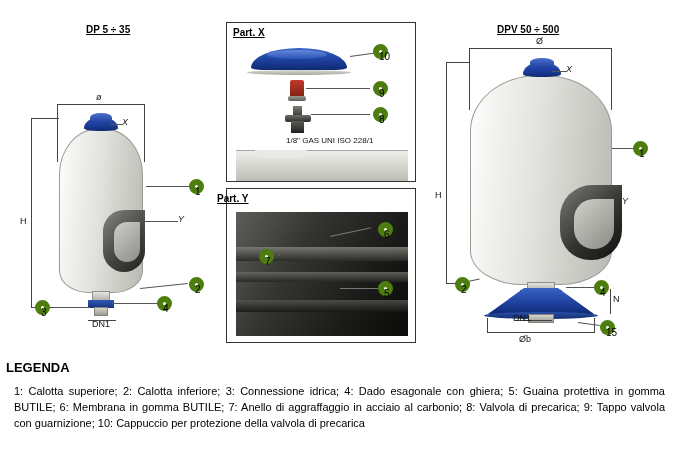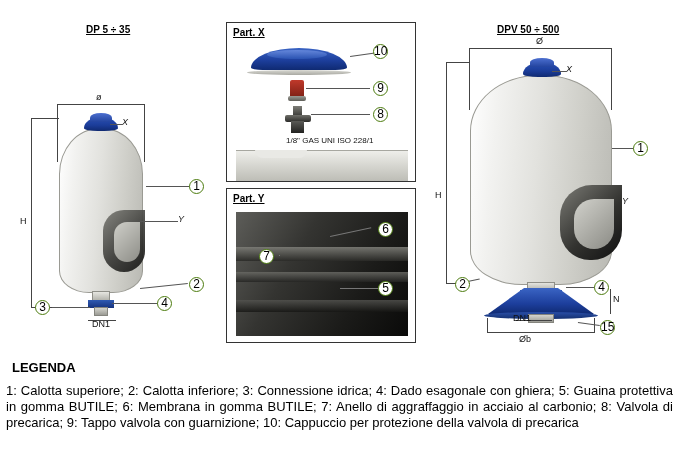--- a/index.html
+++ b/index.html
@@ -39,24 +39,24 @@
   .dimline {
     position: absolute;
     background: #444;
   }
   .hline { height: 1px; }
   .vline { width: 1px; }
   .callout {
     position: absolute;
     width: 15px;
     height: 15px;
-    border: 1px solid #4d7c0f;
+    border: 6px solid #4d7c0f;
     border-radius: 50%;
     background: #fff;
-    font-size: 12px;
+    font-size: 10px;
     line-height: 13px;
     text-align: center;
     color: #000;
     box-sizing: border-box;
   }
   .panel {
     position: absolute;
     border: 1px solid #333;
     background: #fff;
     box-sizing: border-box;
@@ -78,25 +78,25 @@
   
   #legend {
     position: absolute;
     left: 6px;
     top: 360px;
     width: 667px;
   }
   #legend h2 {
     font-size: 13px;
     font-weight: bold;
-    margin: 0 0 8px 6px;
+    margin: 0 0 8px 0;
   }
   #legend p {
-    margin: 0;
-    font-size: 13px;
+    margin: 8px;
+    font-size: 11px;
     line-height: 16px;
     text-align: justify;
   }
 </style>
 </head>
 <body>
 
 <div id="page">
 
   <div class="title" style="left:86px; top:24px;">DP 5 ÷ 35</div>
@@ -159,21 +159,21 @@
   <div class="abs" style="left:285px; top:115px; width:26px; height:7px; background:linear-gradient(180deg,#6f6f69,#2c2c2a); border-radius:2px;"></div>
   <div class="abs" style="left:291px; top:121px; width:13px; height:12px; background:linear-gradient(180deg,#5a5a56,#222220);"></div>
   <div class="abs" style="left:311px; top:114px; width:59px; height:1px; background:#555;"></div>
   <div class="callout" style="left:373px; top:107px;">8</div>
 
   <div class="lbl" style="left:286px; top:136px; font-size:8px;">1/8" GAS UNI ISO 228/1</div>
   <div class="abs" style="left:236px; top:150px; width:172px; height:30px; background:linear-gradient(180deg,#eeeeea 0%,#d3d3cd 55%,#bdbdb6 100%); border-top:1px solid #a7a7a0;"></div>
   <div class="abs" style="left:255px; top:150px; width:52px; height:8px; border-radius:0 0 26px 26px; background:#e9e9e5;"></div>
 
   <div class="panel" style="left:226px; top:188px; width:190px; height:155px;"></div>
-  <div class="title" style="left:233px; top:193px;">Part. Y</div>
+  <div class="title" style="left:217px; top:193px;">Part. Y</div>
 
   <div class="abs" style="left:236px; top:212px; width:172px; height:124px; background:linear-gradient(120deg,#5d5d59 0%,#343431 35%,#1b1b19 70%,#0a0a09 100%);"></div>
   <div class="abs" style="left:236px; top:247px; width:172px; height:14px; background:linear-gradient(180deg,#7d7d77,#2a2a27); opacity:.9;"></div>
   <div class="abs" style="left:236px; top:272px; width:172px; height:10px; background:linear-gradient(180deg,#6a6a65,#242422); opacity:.85;"></div>
   <div class="abs" style="left:236px; top:300px; width:172px; height:12px; background:linear-gradient(180deg,#555551,#151513); opacity:.8;"></div>
 
   <div class="abs" style="left:330px; top:236px; width:42px; height:1px; background:#777; transform:rotate(-12deg); transform-origin:0 0;"></div>
   <div class="callout" style="left:378px; top:222px;">6</div>
 
   <div class="abs" style="left:279px; top:255px; width:1px; height:1px; background:#777;"></div>

